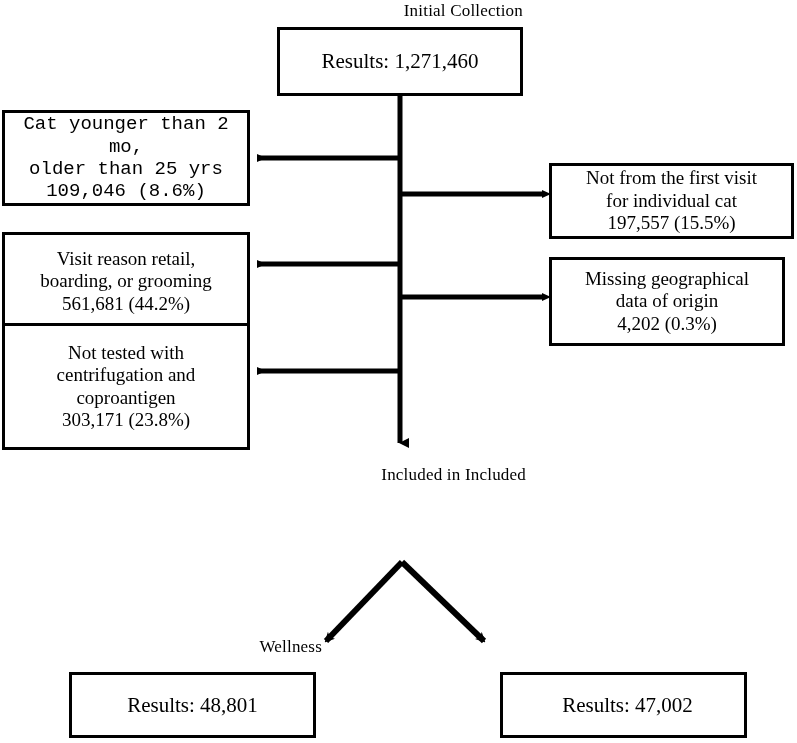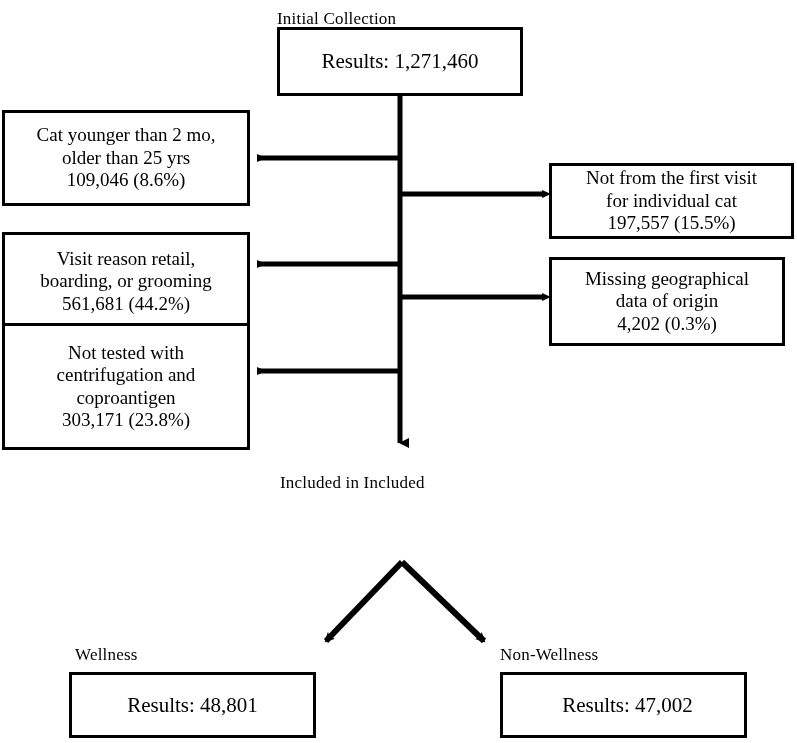--- a/index.html
+++ b/index.html
@@ -41,34 +41,33 @@
   }
   .node-box .box-text {
     display: block;
     width: 100%;
     padding: 0 4px;
     box-sizing: border-box;
     white-space: pre-line;
   }
   .caption {
     position: absolute;
-    text-align: left;
+    text-align: right;
     font-size: 17px;
     line-height: 1.1;
     letter-spacing: 0.2px;
     z-index: 2;
-    margin-top: 8px;
   }
   
   .n-initial   { left: 277px; top: 27px;  width: 246px; height: 69px;  font-size: 21px; }
   .n-included  { left: 280px; top: 491px; width: 246px; height: 70px;  font-size: 21px; }
   .n-wellness  { left: 69px;  top: 672px; width: 247px; height: 66px;  font-size: 21px; align-items: center; }
   .n-nonwell   { left: 500px; top: 672px; width: 247px; height: 66px;  font-size: 21px; padding-left: 8px; }
 
-  .n-excl-l1   { left: 2px;   top: 110px; width: 248px; height: 96px;  font-size: 19px; }
+  .n-excl-l1   { left: 2px;   top: 110px; width: 248px; height: 96px;  font-size: 19px; font-family: Liberation Mono, monospace; }
   .n-excl-l2   { left: 2px;   top: 232px; width: 248px; height: 99px;  font-size: 19px; }
   .n-excl-l3   { left: 2px;   top: 323px; width: 248px; height: 127px; font-size: 19px; }
 
   .n-excl-r1   { left: 549px; top: 163px; width: 245px; height: 76px;  font-size: 19px; }
   .n-excl-r2   { left: 549px; top: 257px; width: 236px; height: 89px;  font-size: 19px; }
 
   .cap-initial  { left: 277px; top: 2px;   width: 246px; }
   .cap-included { left: 280px; top: 466px; width: 246px; }
   .cap-wellness { left: 75px;  top: 638px; width: 247px; }
   .cap-nonwell  { left: 500px; top: 638px; width: 247px; }
@@ -111,21 +110,20 @@
 
     <g>
       <line x1="402" y1="562" x2="326" y2="641" stroke="#000000" stroke-width="6" marker-end="url(#arrow-diag)"></line>
       <line x1="402" y1="562" x2="484" y2="641" stroke="#000000" stroke-width="6" marker-end="url(#arrow-diag)"></line>
     </g>
   </svg>
 
   <div class="caption cap-initial">Initial Collection</div>
   <div class="caption cap-included">Included in Included</div>
   <div class="caption cap-wellness">Wellness</div>
-  <div class="caption cap-nonwell">Non-Wellness</div>
 
   <div class="node-box n-initial">
     <span class="box-text">Results: 1,271,460</span>
   </div>
 
 
   <div class="node-box n-wellness">
     <span class="box-text">Results: 48,801</span>
   </div>
 

